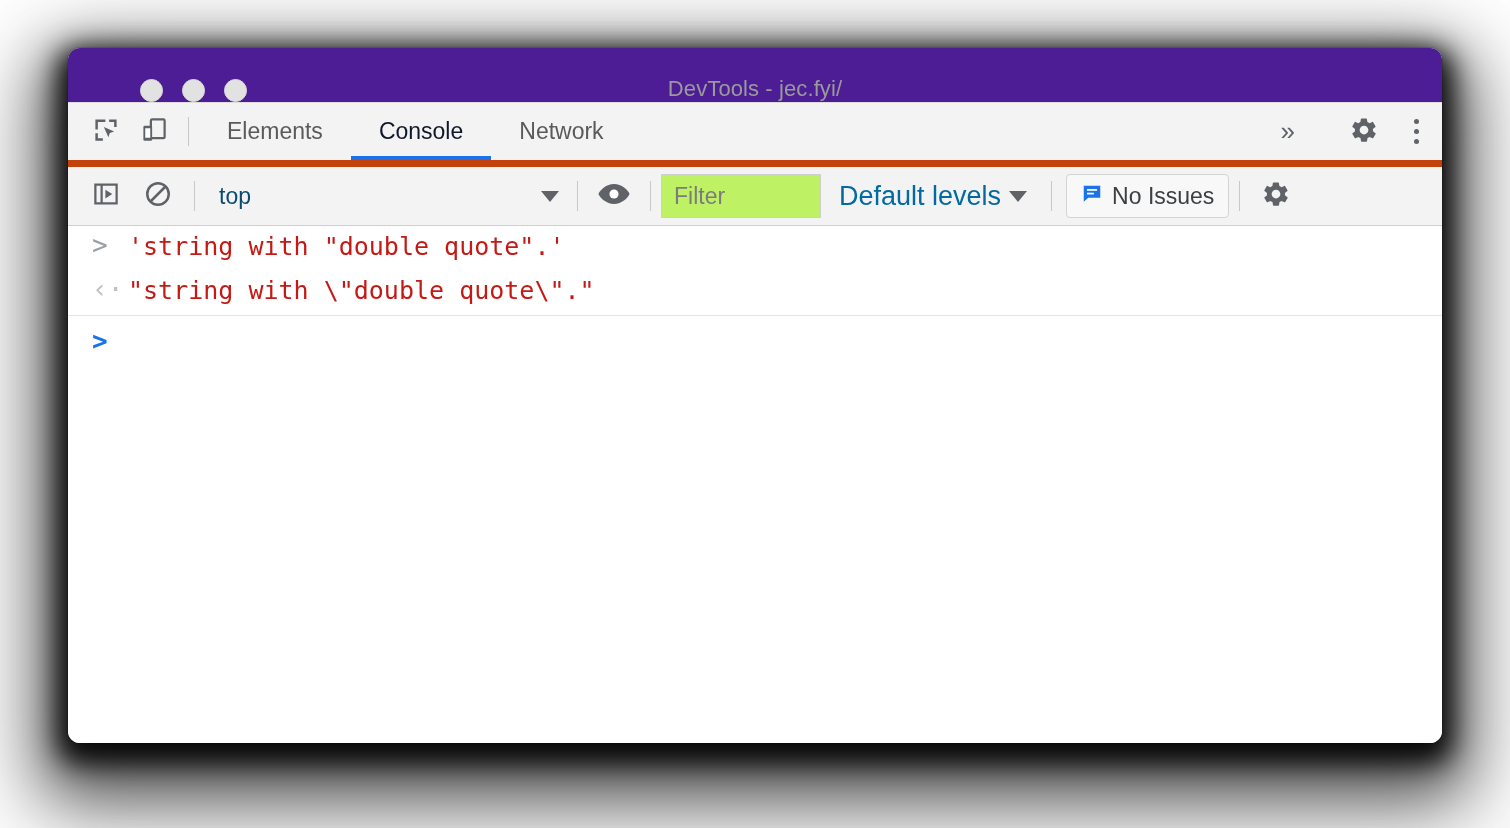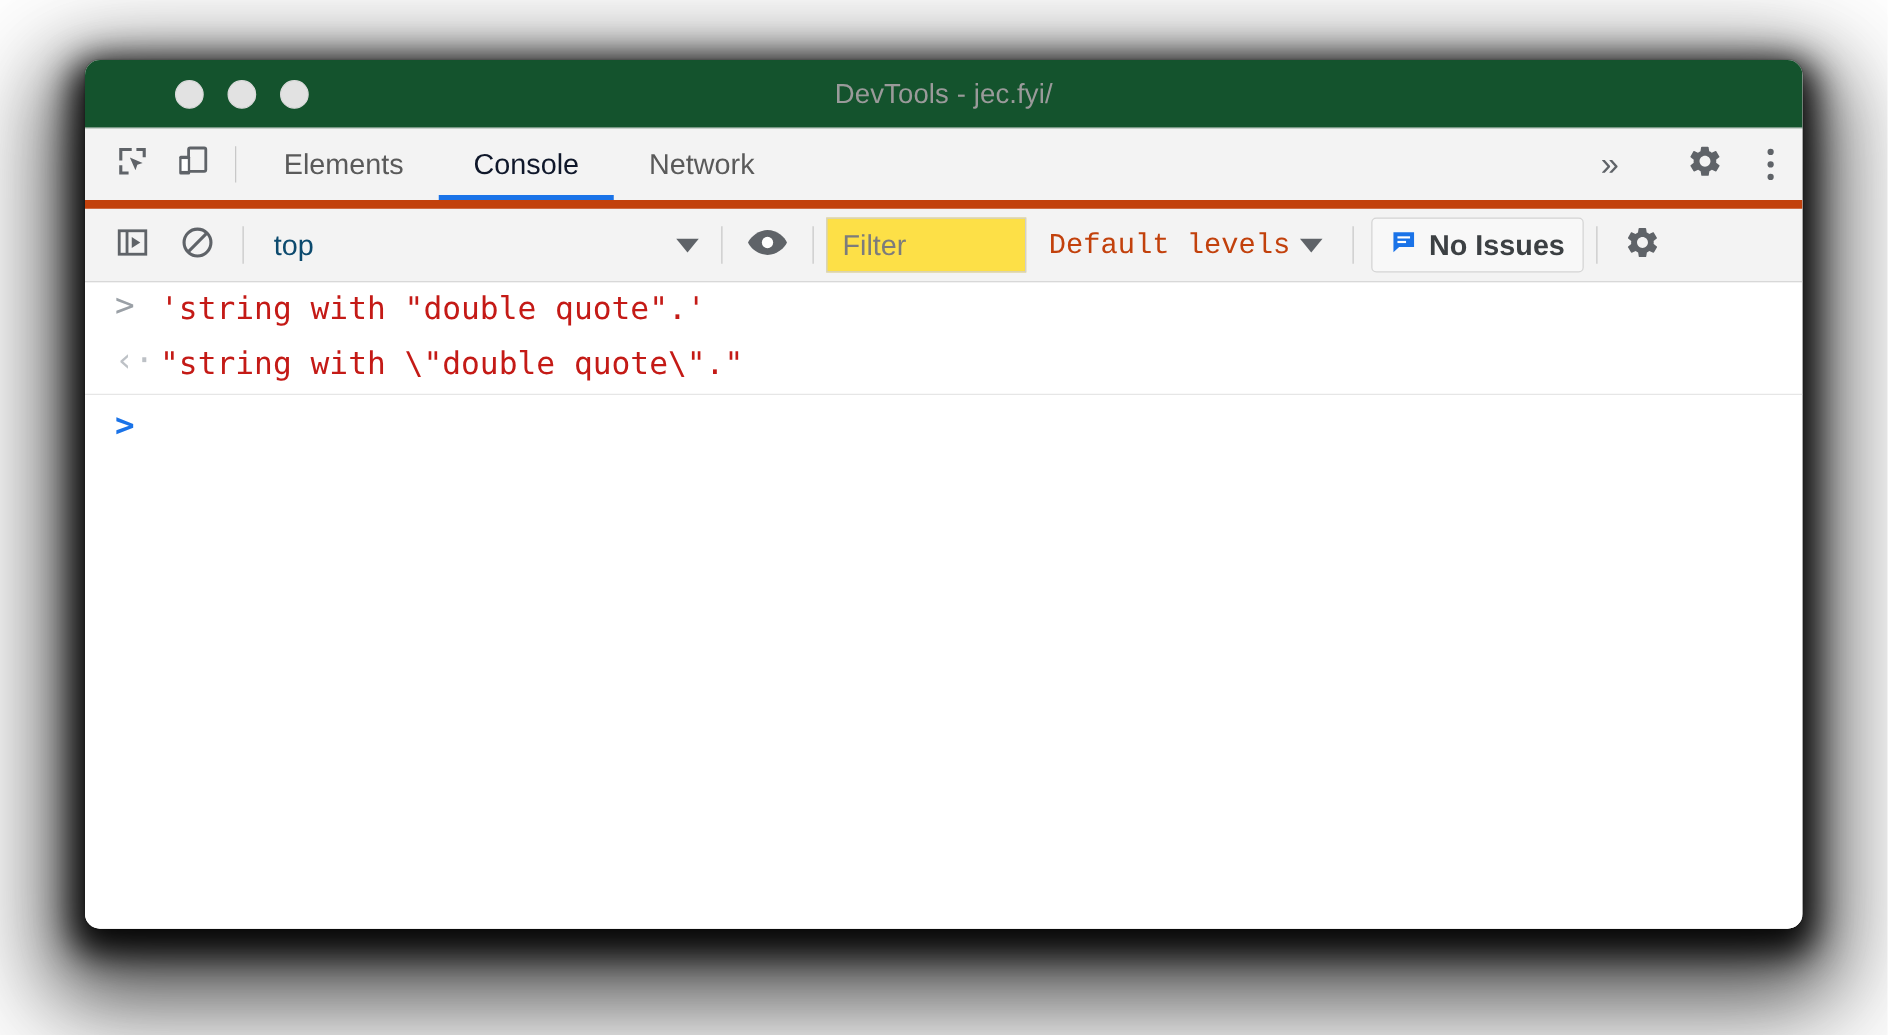--- a/index.html
+++ b/index.html
@@ -33,24 +33,24 @@
       0 0 0 1px rgba(0,0,0,0.10),
       0 10px 26px 10px rgba(0,0,0,0.92),
       0 26px 60px 22px rgba(0,0,0,0.55),
       0 40px 90px 38px rgba(0,0,0,0.30);
   }
 
   
   .titlebar {
     position: relative;
     height: 54px;
-    background: #14532d;
+    background: #4c1d95;
     border-bottom: 1px solid #dedede;
     display: flex;
-    align-items: center;
+    align-items: flex-end;
     padding-left: 48px;
   }
   .traffic {
     display: flex;
     gap: 19px;
     margin-left: 24px;
   }
   .light {
     width: 21px;
     height: 21px;
@@ -185,58 +185,56 @@
   .caret {
     width: 0; height: 0;
     border-left: 9px solid transparent;
     border-right: 9px solid transparent;
     border-top: 11px solid #5f6368;
     margin-left: 8px;
   }
   .filter-input {
     width: 160px;
     height: 44px;
-    background: #fde047;
+    background: #bef264;
     border: 1px solid #cfcfcf;
     box-sizing: border-box;
     display: flex;
     align-items: center;
     padding: 0 12px;
     font-size: 23px;
     color: #7c7c7c;
     cursor: text;
   }
   .levels {
     display: flex;
     align-items: center;
     padding: 0 14px 0 18px;
     cursor: default;
   }
   .levels .label {
-    font-size: 23px;
-    color: #c2410c;
-    font-family: Liberation Mono, monospace;
+    font-size: 27px;
+    color: #0369a1;
   }
   .issues {
     display: flex;
     align-items: center;
     gap: 9px;
     height: 42px;
     padding: 0 14px;
     border: 1px solid #d4d4d4;
     border-radius: 4px;
     background: #f8f8f8;
     cursor: default;
     margin-left: 4px;
   }
   .issues .label {
     font-size: 23px;
     color: #3c4043;
     white-space: nowrap;
-    font-weight: bold;
   }
 
   
   .console-body {
     background: #ffffff;
     height: calc(100% - 54px - 57px - 58px);
     overflow: hidden;
   }
   .msg-row {
     display: flex;

